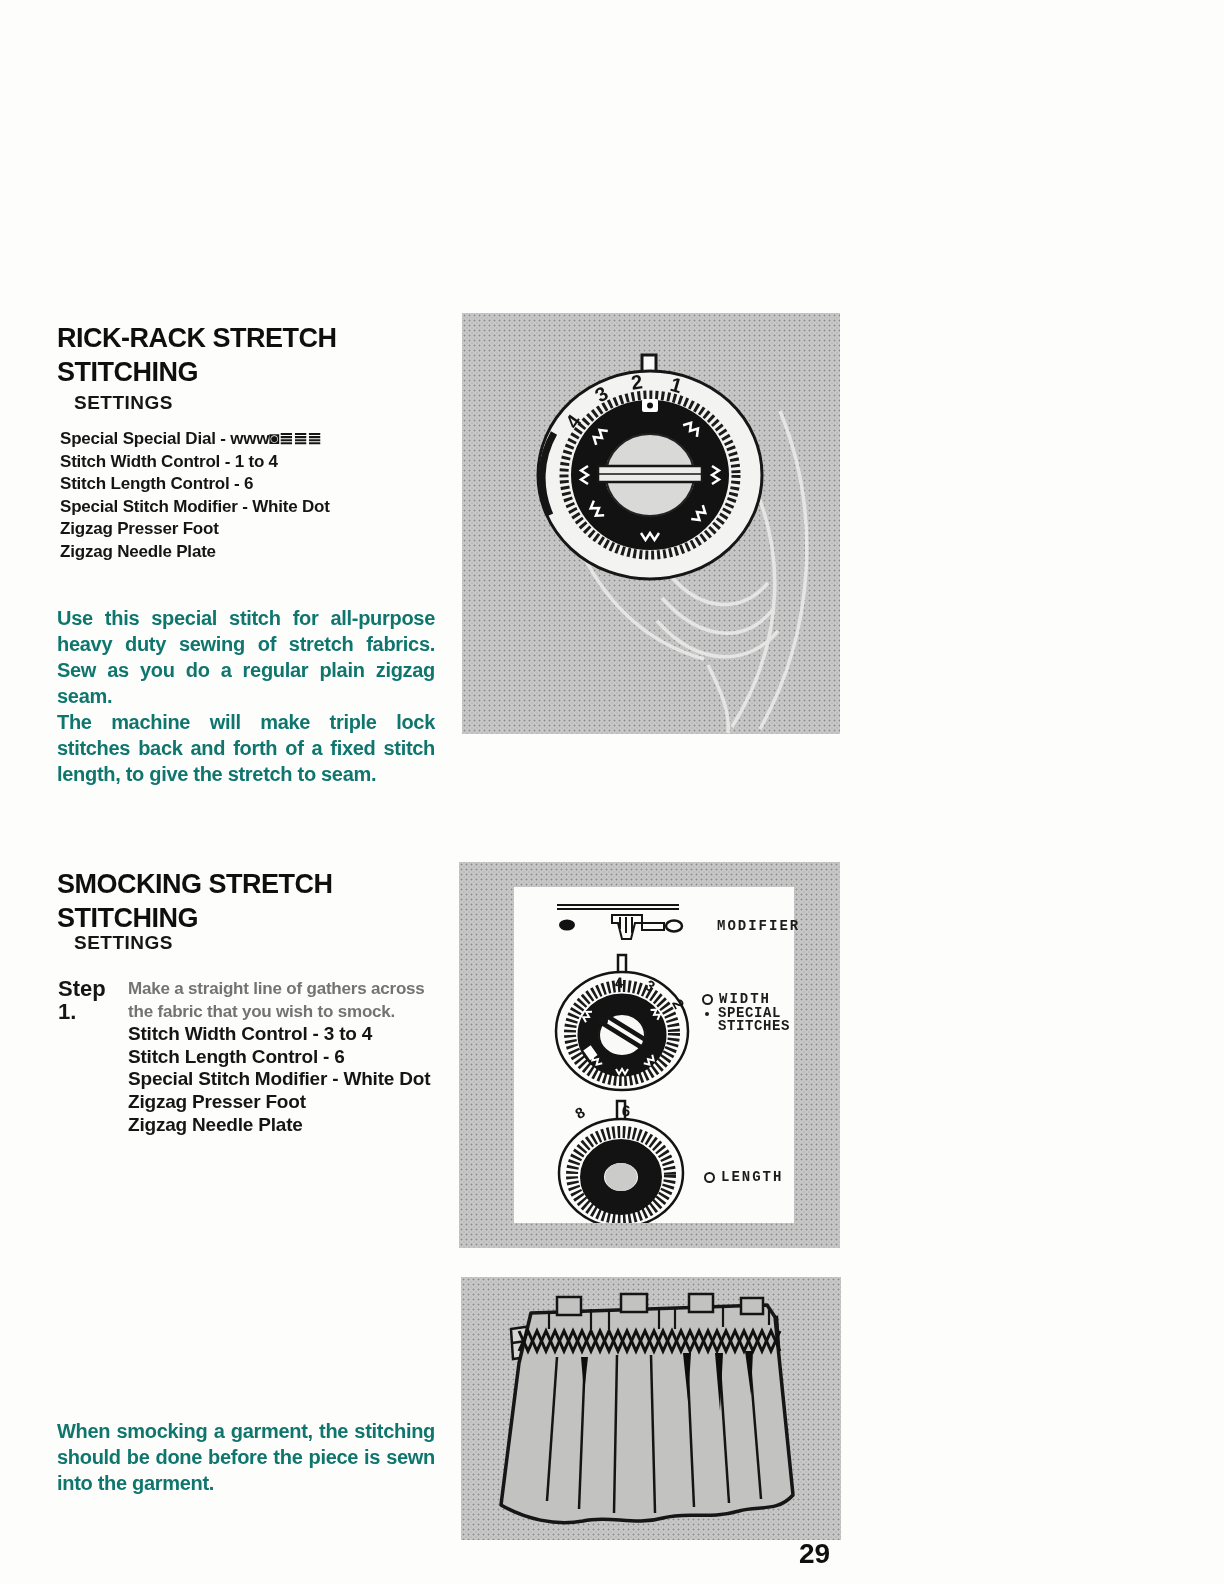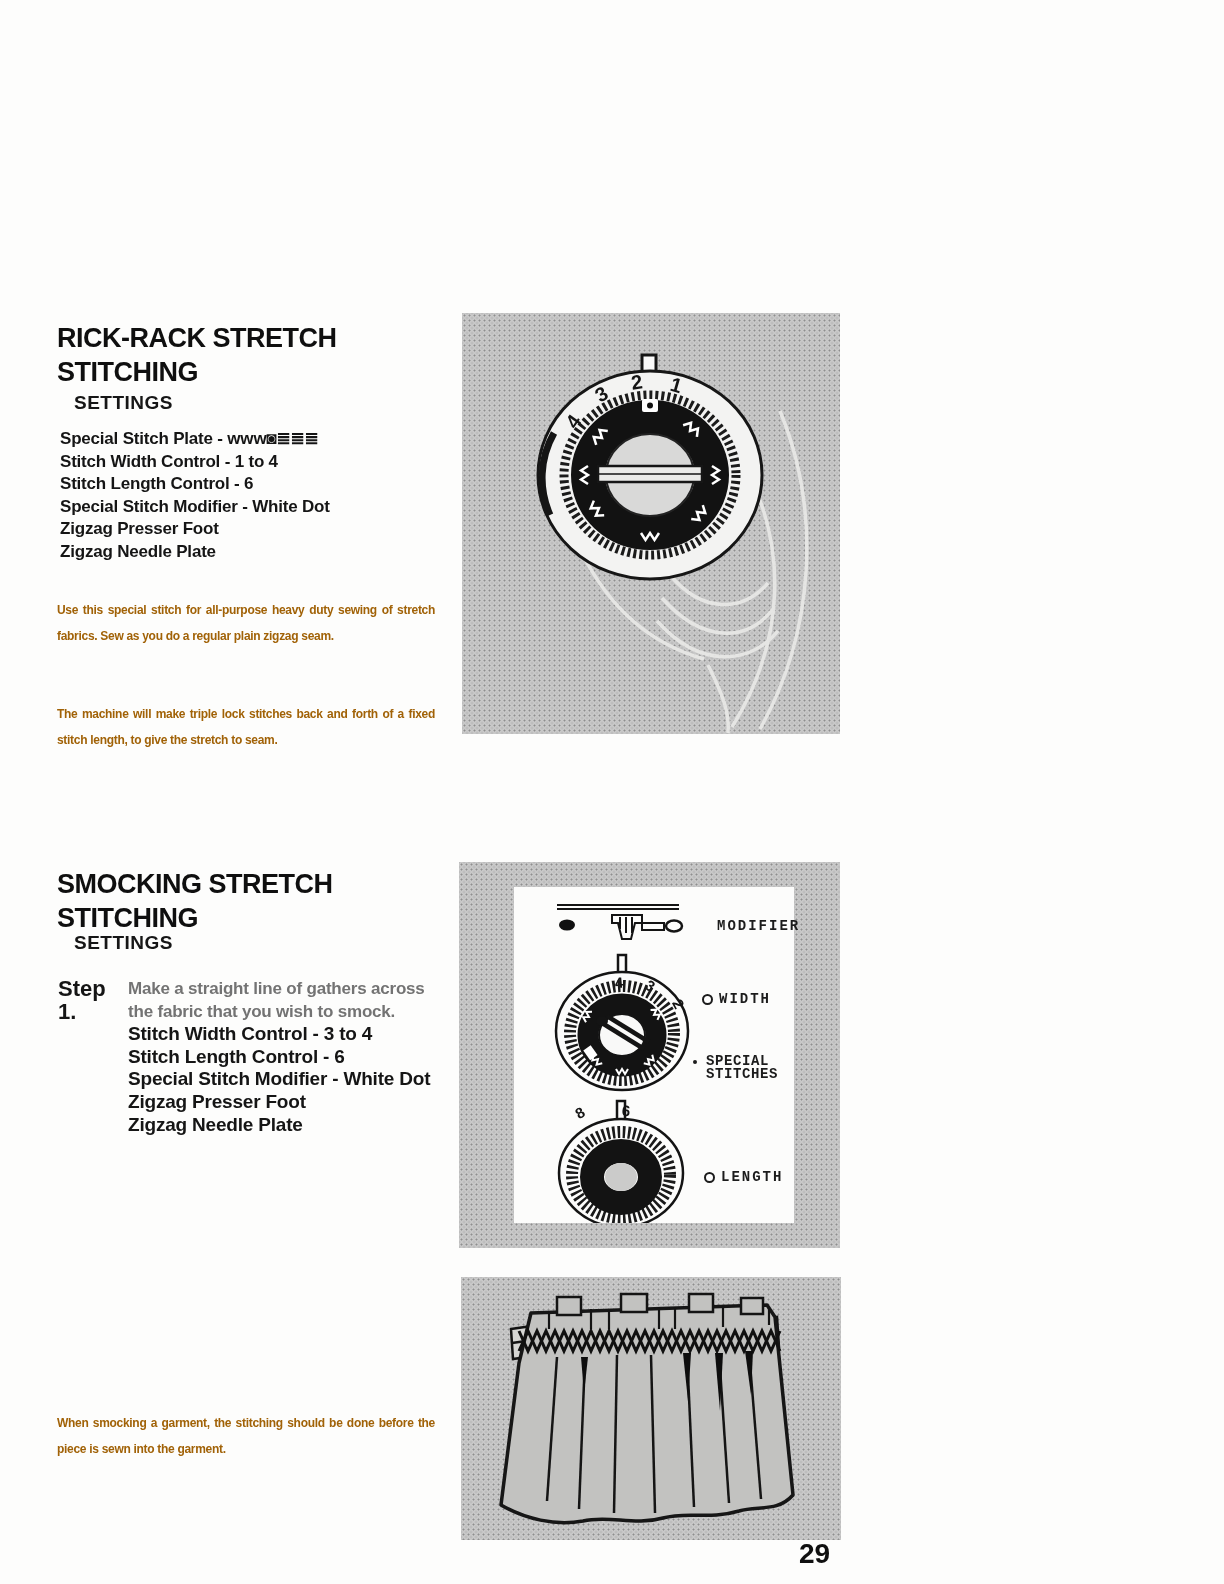--- a/index.html
+++ b/index.html
@@ -14,22 +14,22 @@
   }
   .settings-head{
     position:absolute;left:74px;font-size:19px;font-weight:bold;letter-spacing:0.5px;color:#161616;
   }
   .settings-list{position:absolute;left:60px;width:400px;}
   .settings-list div{
     font-size:17px;font-weight:bold;line-height:22.5px;letter-spacing:-0.2px;color:#151515;
   }
   .body-para{
     position:absolute;left:57px;width:378px;
-    font-size:12px;font-weight:bold;line-height:26px;letter-spacing:-0.3px;
-    text-align:justify;color:#a16207;
+    font-size:20px;font-weight:bold;line-height:26px;letter-spacing:-0.3px;
+    text-align:justify;color:#0f766e;
   }
   .steps{position:absolute;left:58px;width:395px;}
   .step-row{display:flex;margin:0;}
   .step-label{
     flex:0 0 70px;font-size:22px;font-weight:bold;line-height:22.6px;color:#151515;
   }
   .step-text{
     flex:1;font-size:17px;font-weight:bold;line-height:22.6px;letter-spacing:-0.2px;color:#737373;
   }
   .step-cont{margin-left:70px;}
@@ -73,21 +73,21 @@
 </head>
 <body>
 
 <div class="page">
 
   <h1 class="sec-title" style="top:303px;">RICK-RACK STRETCH STITCHING</h1>
 
   <div class="settings-head" style="top:392px;">SETTINGS</div>
 
   <div class="settings-list" style="top:428px;">
-    <div>Special Stitch Plate - ᴡᴡᴡ◙≣≣≣</div>
+    <div>Special Special Dial - ᴡᴡᴡ◙≣≣≣</div>
     <div>Stitch Width Control - 1 to 4</div>
     <div>Stitch Length Control - 6</div>
     <div>Special Stitch Modifier - White Dot</div>
     <div>Zigzag Presser Foot</div>
     <div>Zigzag Needle Plate</div>
   </div>
 
   <p class="body-para" style="top:585px;">Use this special stitch for all-purpose heavy duty sewing of stretch fabrics. Sew as you do a regular plain zigzag seam.</p>
   <p class="body-para" style="top:689px;">The machine will make triple lock stitches back and forth of a fixed stitch length, to give the stretch to seam.</p>
 
@@ -212,21 +212,21 @@
         <ellipse cx="107" cy="290" rx="29" ry="26" fill="none" stroke="#131313" stroke-width="24"></ellipse>
         <ellipse cx="107" cy="290" rx="16" ry="14" fill="#cbcbca"></ellipse>
       </svg>
 
       <div class="diag-label" style="left:203px;top:31px;">
         <span class="txt">MODIFIER</span>
       </div>
       <div class="diag-label" style="left:188px;top:104px;">
         <span class="ring-dot"></span><span class="txt">WIDTH</span>
       </div>
-      <div class="diag-label lbl-special" style="left:179px;top:120px;margin-top:48px;">
+      <div class="diag-label lbl-special" style="left:191px;top:120px;">
         <span class="small-dot"></span><span class="txt">SPECIAL</span><br>
         <span style="margin-left:13px;" class="txt">STITCHES</span>
       </div>
       <div class="diag-label" style="left:190px;top:282px;">
         <span class="ring-dot"></span><span class="txt">LENGTH</span>
       </div>
     </div>
   </figure>
 
   <figure class="halftone fig-skirt">

